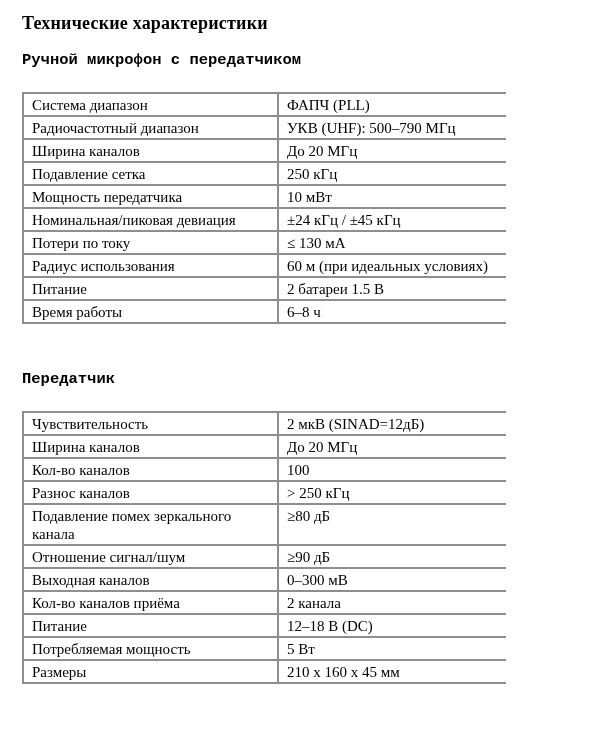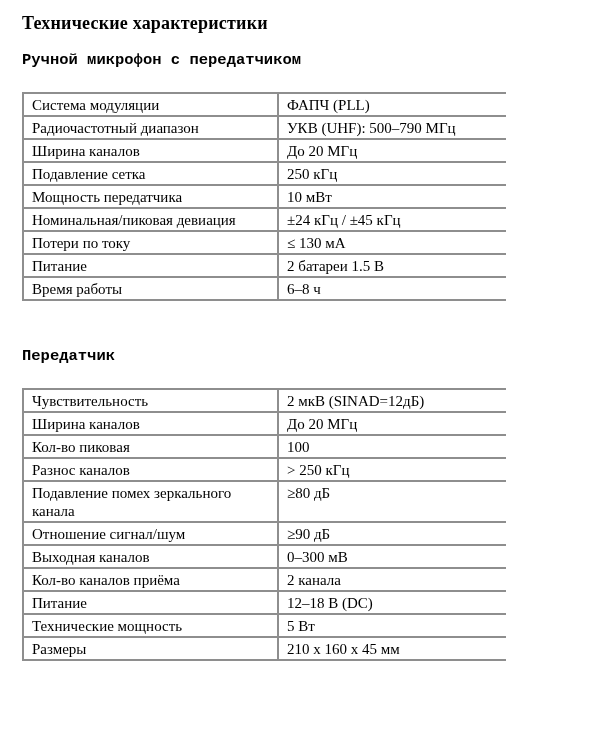--- a/index.html
+++ b/index.html
@@ -61,21 +61,21 @@
 
   <section>
     <h2 class="section-heading">Ручной микрофон с передатчиком</h2>
     <table class="spec-table">
       <colgroup>
         <col class="c-param">
         <col class="c-value">
       </colgroup>
       <tbody>
           <tr>
-    <td>Система модуляции</td>
+    <td>Система диапазон</td>
     <td>ФАПЧ (PLL)</td>
   </tr>
           <tr>
     <td>Радиочастотный диапазон</td>
     <td>УКВ (UHF): 500–790 МГц</td>
   </tr>
           <tr>
     <td>Ширина каналов</td>
     <td>До 20 МГц</td>
   </tr>
@@ -87,20 +87,24 @@
     <td>Мощность передатчика</td>
     <td>10 мВт</td>
   </tr>
           <tr>
     <td>Номинальная/пиковая девиация</td>
     <td>±24 кГц / ±45 кГц</td>
   </tr>
           <tr>
     <td>Потери по току</td>
     <td>≤ 130 мА</td>
+  </tr>
+          <tr>
+    <td>Радиус использования</td>
+    <td>60 м (при идеальных условиях)</td>
   </tr>
           <tr>
     <td>Питание</td>
     <td>2 батареи 1.5 В</td>
   </tr>
           <tr>
     <td>Время работы</td>
     <td>6–8 ч</td>
   </tr>
         </tbody>
@@ -117,21 +121,21 @@
       <tbody>
           <tr>
     <td>Чувствительность</td>
     <td>2 мкВ (SINAD=12дБ)</td>
   </tr>
           <tr>
     <td>Ширина каналов</td>
     <td>До 20 МГц</td>
   </tr>
           <tr>
-    <td>Кол-во пиковая</td>
+    <td>Кол-во каналов</td>
     <td>100</td>
   </tr>
           <tr>
     <td>Разнос каналов</td>
     <td>&gt; 250 кГц</td>
   </tr>
           <tr>
     <td>Подавление помех зеркального канала</td>
     <td>≥80 дБ</td>
   </tr>
@@ -145,21 +149,21 @@
   </tr>
           <tr>
     <td>Кол-во каналов приёма</td>
     <td>2 канала</td>
   </tr>
           <tr>
     <td>Питание</td>
     <td>12–18 В (DC)</td>
   </tr>
           <tr>
-    <td>Технические мощность</td>
+    <td>Потребляемая мощность</td>
     <td>5 Вт</td>
   </tr>
           <tr>
     <td>Размеры</td>
     <td>210 x 160 x 45 мм</td>
   </tr>
         </tbody>
     </table>
   </section>
 

